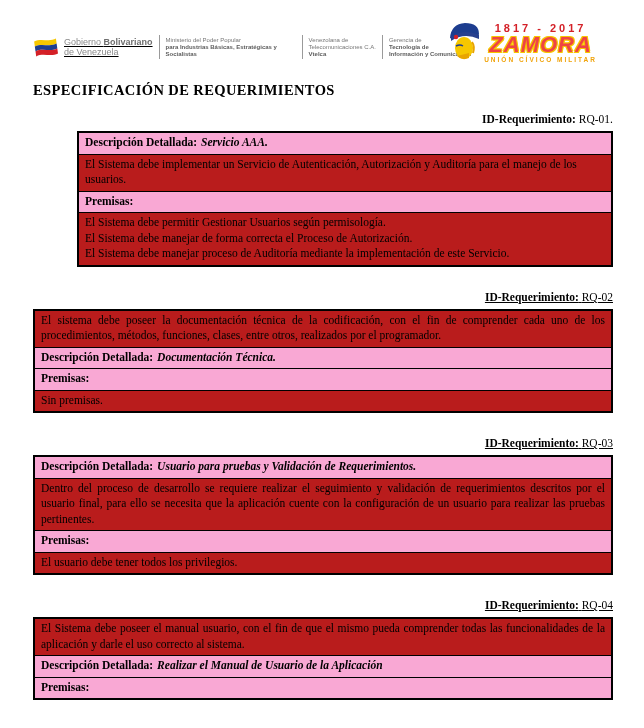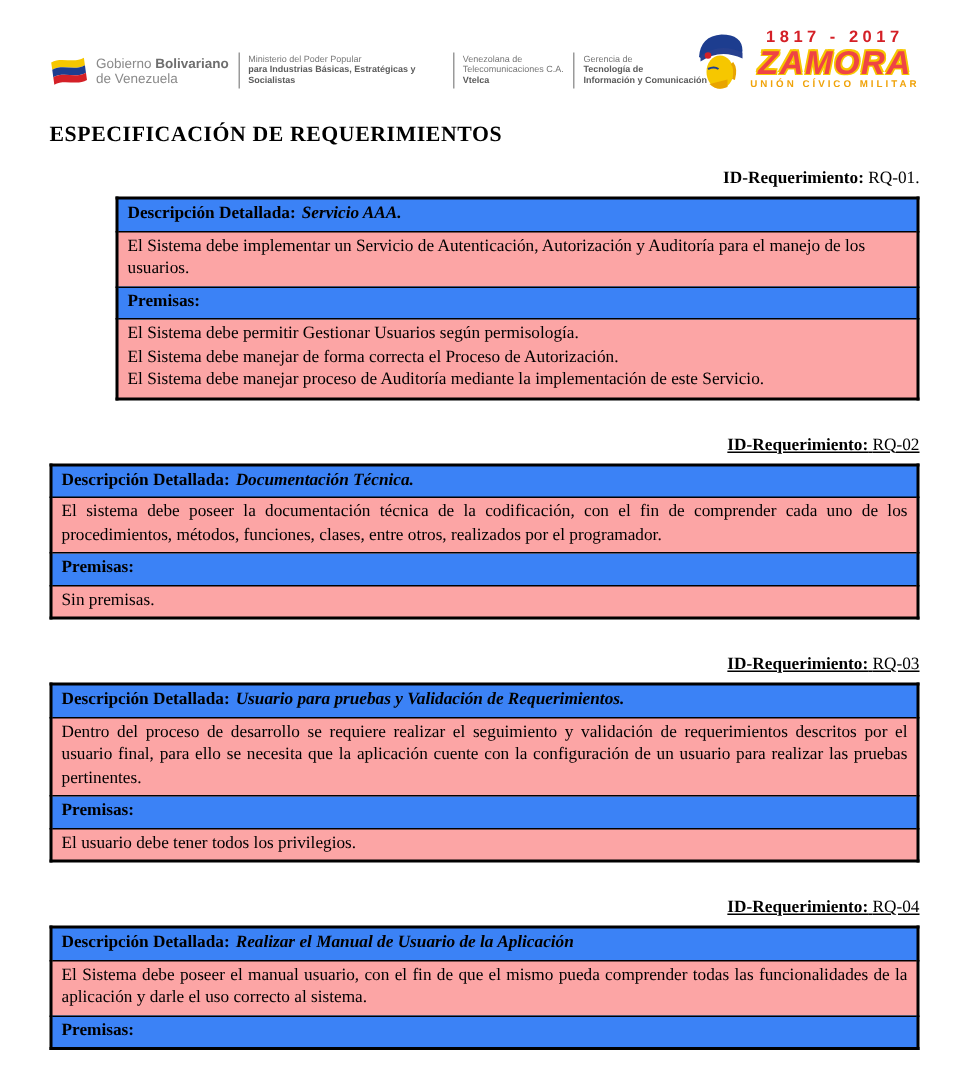--- a/index.html
+++ b/index.html
@@ -2,46 +2,46 @@
 <html><head>
 <meta charset="utf-8">
 <style>
   * { margin:0; padding:0; box-sizing:border-box; }
   html,body { width:644px; height:728px; background:#ffffff; overflow:hidden; }
   body { font-family:"Liberation Serif", serif; color:#000; }
   .page { width:644px; height:728px; padding:24px 31px 0 33px; background:#fff; }
 
   
   .doc-header { display:flex; align-items:center; height:46px; margin-bottom:12px; position:relative; }
-  .gov-block { display:flex; align-items:center; gap:5px; }
+  .gov-block { display:flex; align-items:center; gap:5px;text-decoration:underline; }
   .flag-svg { display:block; }
   .gov-text { font-family:"Liberation Sans", sans-serif; color:#8a8a8a; font-size:9px; line-height:10px; }
   .gov-text .b { font-weight:bold; color:#6e6e6e; }
   .hdr-divider { width:1px; height:24px; background:#9a9a9a; margin:0 6px; }
   .tiny-block { font-family:"Liberation Sans", sans-serif; font-size:6px; line-height:7px; color:#777; max-width:130px; }
   .tiny-block .b { font-weight:bold; color:#5c5c5c; }
-  .zamora { position:absolute; right:0; top:-4px; display:flex; align-items:flex-start; gap:2px; }
+  .zamora { position:absolute; right:16px; top:-4px; display:flex; align-items:center; gap:2px; }
   .zamora-txt { text-align:center; font-family:"Liberation Sans", sans-serif; }
   .zamora-years { font-size:11px; font-weight:bold; color:#d42027; letter-spacing:3px; line-height:11px; }
   .zamora-name { font-size:22px; font-weight:bold; font-style:italic; color:#ef4444; line-height:22px; letter-spacing:1px;
                  text-shadow:1px 1px 0 #f6c700, -1px 1px 0 #f6c700, 1px -1px 0 #f6c700, -1px -1px 0 #f6c700; }
   .zamora-slogan { font-size:6.5px; font-weight:bold; color:#f0a30a; letter-spacing:2px; line-height:8px; }
 
   
   .doc-title { font-size:14.5px; font-weight:bold; letter-spacing:0.4px; margin:10px 0 14px 0; }
 
   
   .id-line { text-align:right; font-size:11.5px; margin-bottom:6px; }
   .id-line .lbl { font-weight:bold; }
   .id-line.underlined { text-decoration:underline;font-family:Liberation Serif, serif; }
   .req-table { width:100%; border-collapse:collapse; border:2px solid #000; margin-bottom:24px; }
   .req-table td { border:1px solid #000; font-size:11.5px; line-height:15.5px; padding:2px 6px 3px 6px; }
-  .req-table td.hdr { background:#3b82f6; font-weight:bold; }
+  .req-table td.hdr { background:#f9a8d4; font-weight:bold; }
   .req-table td.hdr .val-italic { font-style:italic; margin-left:4px; }
-  .req-table td.body { background:#fca5a5; }
+  .req-table td.body { background:#b91c1c; }
   .req-table td.justify { text-align:justify; }
   .req-table td.prem { white-space:pre-line;margin-left:48px; }
   .sect { margin-top:22px; }
   .sect.first { margin-top:0;padding-left:44px; }
 </style>
 </head>
 <body>
 
 <div class="page">
 
@@ -134,24 +134,24 @@
   </div>
 
   <div class="sect">
     <div class="id-line underlined">
       <span class="lbl">ID-Requerimiento:</span>
       <span>RQ-02</span>
     </div>
     <table class="req-table">
       <tbody>
           <tr>
+            <td class="body justify">El sistema debe poseer la documentación técnica de la codificación, con el fin de comprender cada uno de los procedimientos, métodos, funciones, clases, entre otros, realizados por el programador.</td>
+          </tr>
+      <tr>
             <td class="hdr"><span>Descripción Detallada:</span><span class="val-italic">Documentación Técnica.</span></td>
-          </tr>
-      <tr>
-            <td class="body justify">El sistema debe poseer la documentación técnica de la codificación, con el fin de comprender cada uno de los procedimientos, métodos, funciones, clases, entre otros, realizados por el programador.</td>
           </tr>
       <tr>
             <td class="hdr">Premisas:</td>
           </tr>
       <tr>
             <td class="body prem">Sin premisas.</td>
           </tr>
     </tbody>
       </table>
   </div>
@@ -180,25 +180,25 @@
   </div>
 
   <div class="sect">
     <div class="id-line underlined">
       <span class="lbl">ID-Requerimiento:</span>
       <span>RQ-04</span>
     </div>
     <table class="req-table">
       <tbody>
           <tr>
+            <td class="body justify">El Sistema debe poseer el manual usuario, con el fin de que el mismo pueda comprender todas las funcionalidades de la aplicación y darle el uso correcto al sistema.</td>
+          </tr>
+      <tr>
             <td class="hdr"><span>Descripción Detallada:</span><span class="val-italic">Realizar el Manual de Usuario de la Aplicación</span></td>
           </tr>
       <tr>
-            <td class="body justify">El Sistema debe poseer el manual usuario, con el fin de que el mismo pueda comprender todas las funcionalidades de la aplicación y darle el uso correcto al sistema.</td>
-          </tr>
-      <tr>
             <td class="hdr">Premisas:</td>
           </tr>
     </tbody>
       </table>
   </div>
 
 </div>
 
 </body></html>

